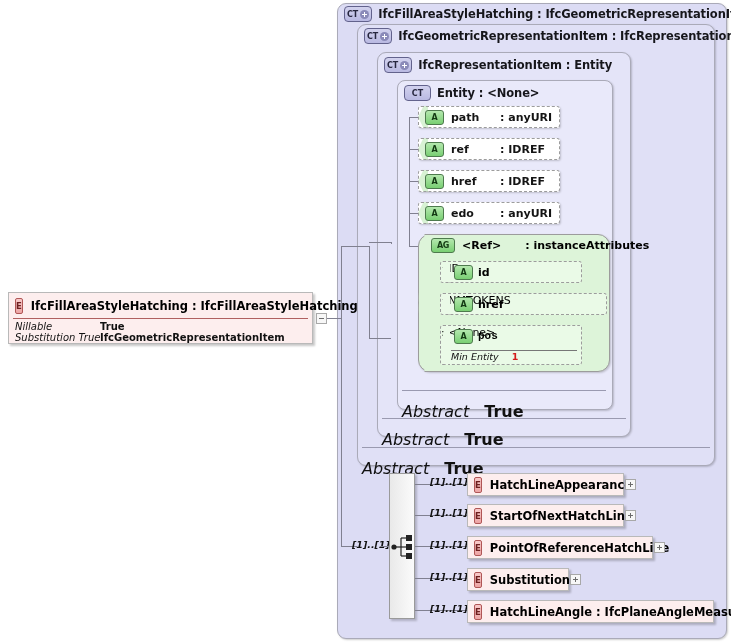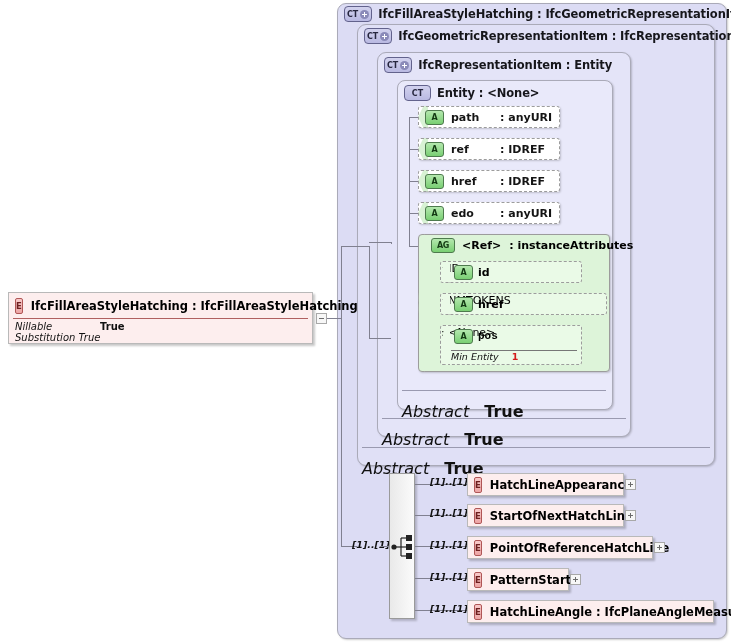--- a/index.html
+++ b/index.html
@@ -108,21 +108,21 @@
   }
   .icon-a.ag{width:22px;}
   .attr .nm{font-weight:bold;color:#141414;}
   .attr .tp{font-weight:bold;color:#141414;position:absolute;}
 
   
   .agroup{
     position:absolute;box-sizing:border-box;
     background:#ddf4d9;
     border:1px solid #9c9c9c;
-    border-radius:4px;
+    border-radius:12px;
     box-shadow:1px 1px 2px rgba(0,0,0,0.18);
   }
   .agroup::before{
     content:"";
     position:absolute;left:-1px;top:-1px;bottom:-1px;width:11px;
     background:#ddf4d9;
     border:1px solid #9c9c9c;border-right:none;
     border-radius:4px 0 0 4px;
     clip-path:polygon(0 50%,55% 0,100% 0,100% 100%,55% 100%);
   }
@@ -314,21 +314,21 @@
   <div class="attr" style="left:418px;top:202px;width:142px;height:22px;">
     <span class="icon-a">A</span>
     <span class="nm">edo</span>
     <span class="tp" style="left:81px;">: anyURI</span>
   </div>
 
   <div class="agroup" style="left:418px;top:234px;width:192px;height:138px;">
     <div class="ag-head">
       <span class="icon-a ag">AG</span>
       <span class="nm">&lt;Ref&gt;</span>
-      <span class="tp" style="position:relative;left:8px;text-align:center;">: instanceAttributes</span>
+      <span class="tp" style="position:relative;left:24px;text-align:center;">: instanceAttributes</span>
     </div>
 
     <div class="apanel" style="left:21px;top:26px;width:142px;height:22px;">
       <span class="icon-a" style="position:absolute;left:11px;top:3px;">A</span>
       <span class="nm" style="position:absolute;left:37px;top:4px;font-weight:bold;">id</span>
       <span class="tp" style="left:81px;top:4px;">: ID</span>
     </div>
 
     <div class="apanel" style="left:21px;top:58px;width:167px;height:22px;">
       <span class="icon-a" style="position:absolute;left:11px;top:3px;">A</span>
@@ -354,20 +354,23 @@
     </div>
     <div class="re-sep"></div>
     <div class="prop" style="left:6px;top:28px;text-align:center;">
       <span class="pk">Nillable</span>
     </div>
     <div class="prop" style="left:91px;top:28px;">
       <span class="pv">True</span>
     </div>
     <div class="prop" style="left:6px;top:39px;">
       <span class="pk">Substitution True</span>
+    </div>
+    <div class="prop" style="left:91px;top:39px;">
+      <span class="pv">IfcGeometricRepresentationItem</span>
     </div>
   </div>
 
   <div class="minusbox" style="left:316px;top:313px;"></div>
   <div class="ln lnh" style="left:327px;top:318px;width:14px;"></div>
 
   <div class="ln lnv" style="left:341px;top:246px;height:300px;"></div>
   <div class="ln lnh" style="left:341px;top:246px;width:28px;"></div>
   <div class="ln lnv" style="left:369px;top:246px;height:92px;"></div>
   <div class="ln lnh" style="left:341px;top:546px;width:16px;"></div>
@@ -416,21 +419,21 @@
   <div class="card" style="left:430px;top:539px;">[1]..[1]</div>
   <div class="elem" style="left:467px;top:536px;width:186px;height:23px;">
     <span class="icon-e">E</span>
     <span>PointOfReferenceHatchLine</span>
   </div>
   <div class="plusbox" style="left:654px;top:542px;"></div>
 
   <div class="card" style="left:430px;top:571px;">[1]..[1]</div>
   <div class="elem" style="left:467px;top:568px;width:102px;height:23px;">
     <span class="icon-e">E</span>
-    <span>PatternStart</span>
+    <span>Substitution</span>
   </div>
   <div class="plusbox" style="left:570px;top:574px;"></div>
 
   <div class="card" style="left:430px;top:603px;">[1]..[1]</div>
   <div class="elem" style="left:467px;top:600px;width:247px;height:23px;">
     <span class="icon-e">E</span>
     <span>HatchLineAngle : IfcPlaneAngleMeasure</span>
   </div>
 
 </div>

